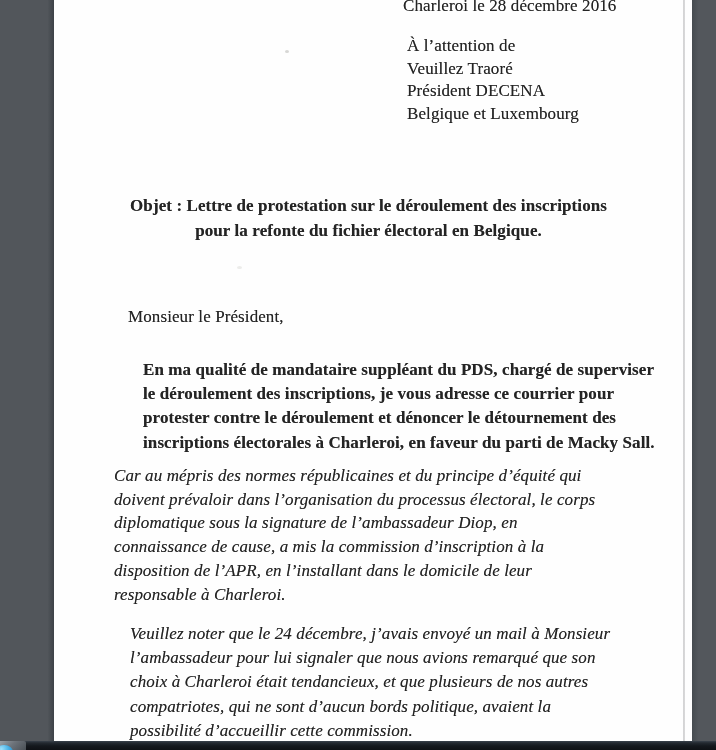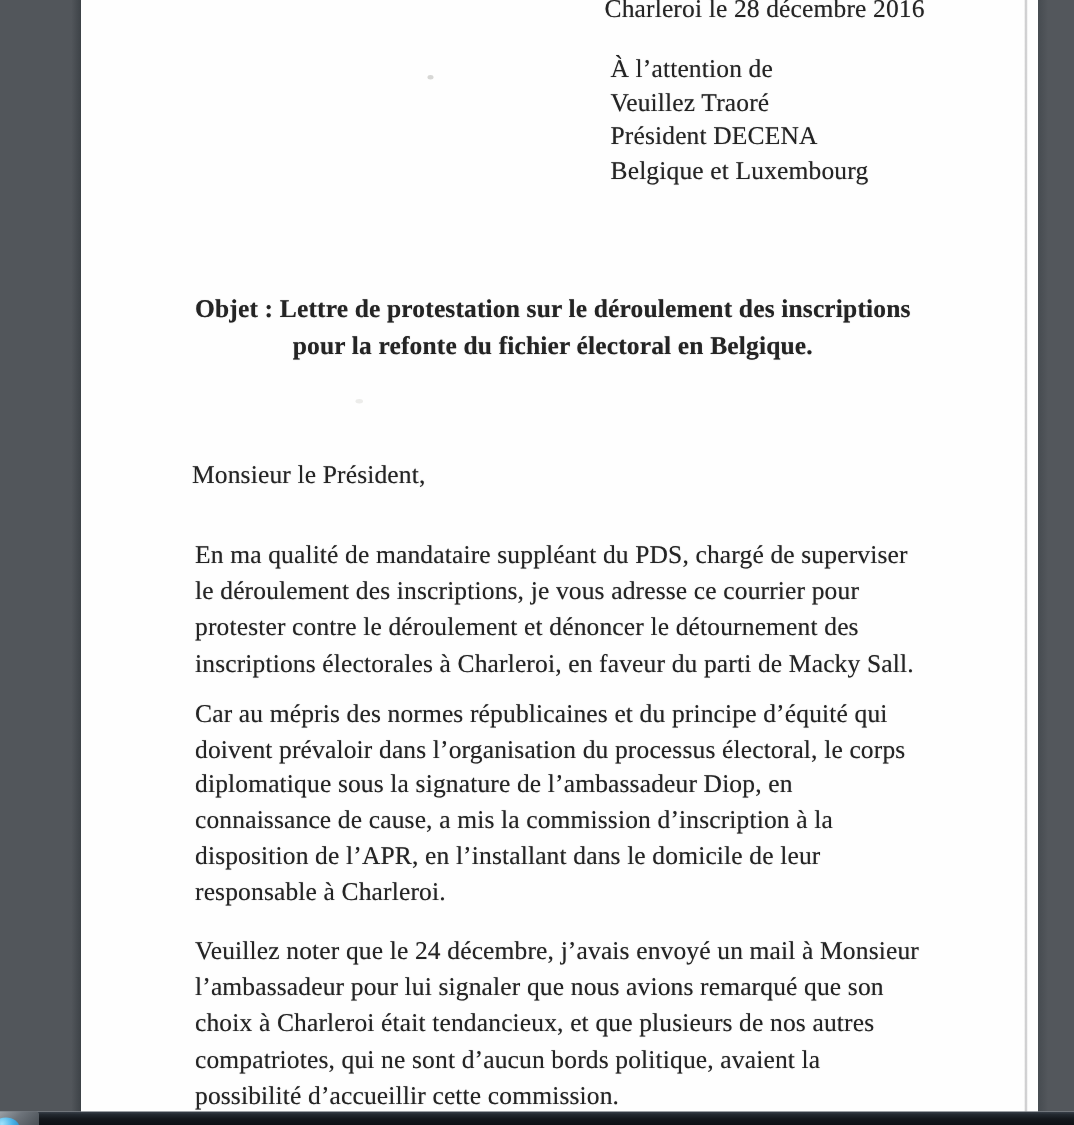--- a/index.html
+++ b/index.html
@@ -36,23 +36,23 @@
     white-space: pre;
     font-size: 17px;
     text-shadow: 0 0 0.6px rgba(50,50,50,0.55);
     letter-spacing: 0.1px;
   }
   
   .date-line   { left: 349px; top: -6px;  line-height: 24px; }
   .recipient   { left: 353px; top: 35px;  line-height: 22.5px; }
   .subject     { left: 76px;  top: 193px; line-height: 25px; font-weight: bold; letter-spacing: 0.2px; text-align: center; }
   .salutation  { left: 74px;  top: 305px; line-height: 24px; text-align: center; }
-  .para1       { left: 76px;  top: 358px; line-height: 24.2px; }
-  .para2       { left: 76px;  top: 464px; line-height: 23.7px; }
-  .para3       { left: 76px;  top: 622px; line-height: 24.2px; }
+  .para1       { left: 89px;  top: 358px; line-height: 24.2px; font-weight: bold; }
+  .para2       { left: 60px;  top: 464px; line-height: 23.7px; font-style: italic; }
+  .para3       { left: 76px;  top: 622px; line-height: 24.2px; font-style: italic; }
   
   .page-edge-line {
     position: absolute; left: 629px; top: 0;
     width: 2px; height: 741px;
     background: linear-gradient(90deg, #e3e3e3, #c6c6c8, #e9e9e9);
   }
   
   .artifact { position: absolute; border-radius: 50%; }
   .a1 { left: 231px; top: 50px; width: 4px; height: 3px; background: #d7d7d5; }
   .a2 { left: 183px; top: 266px; width: 5px; height: 3px; background: #ececea; }

